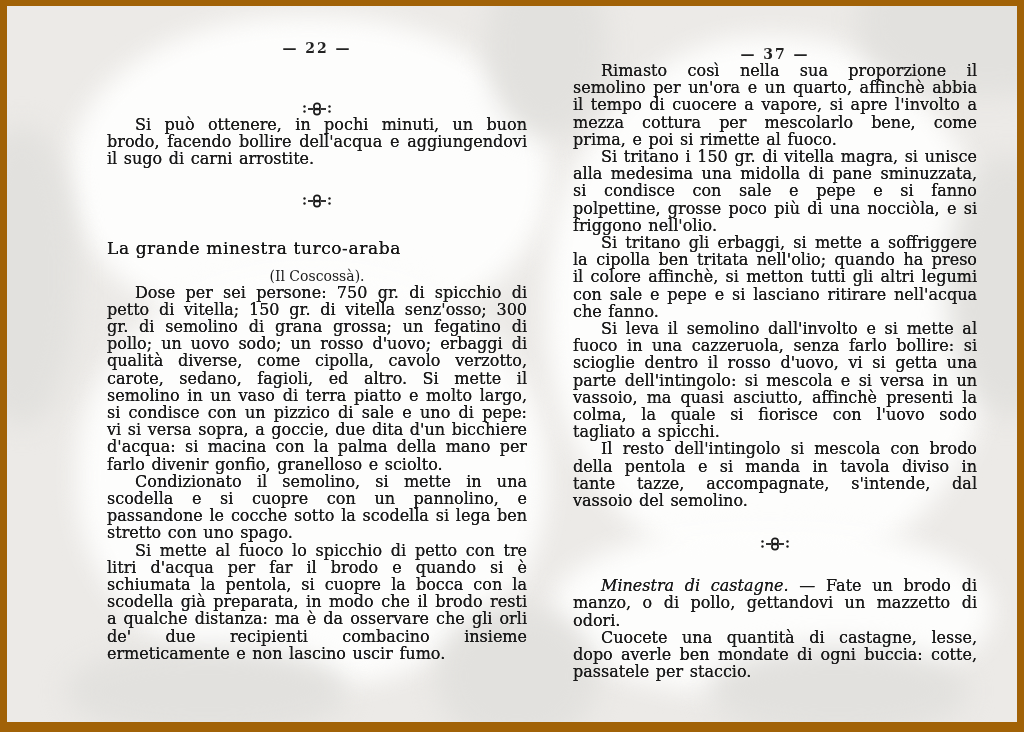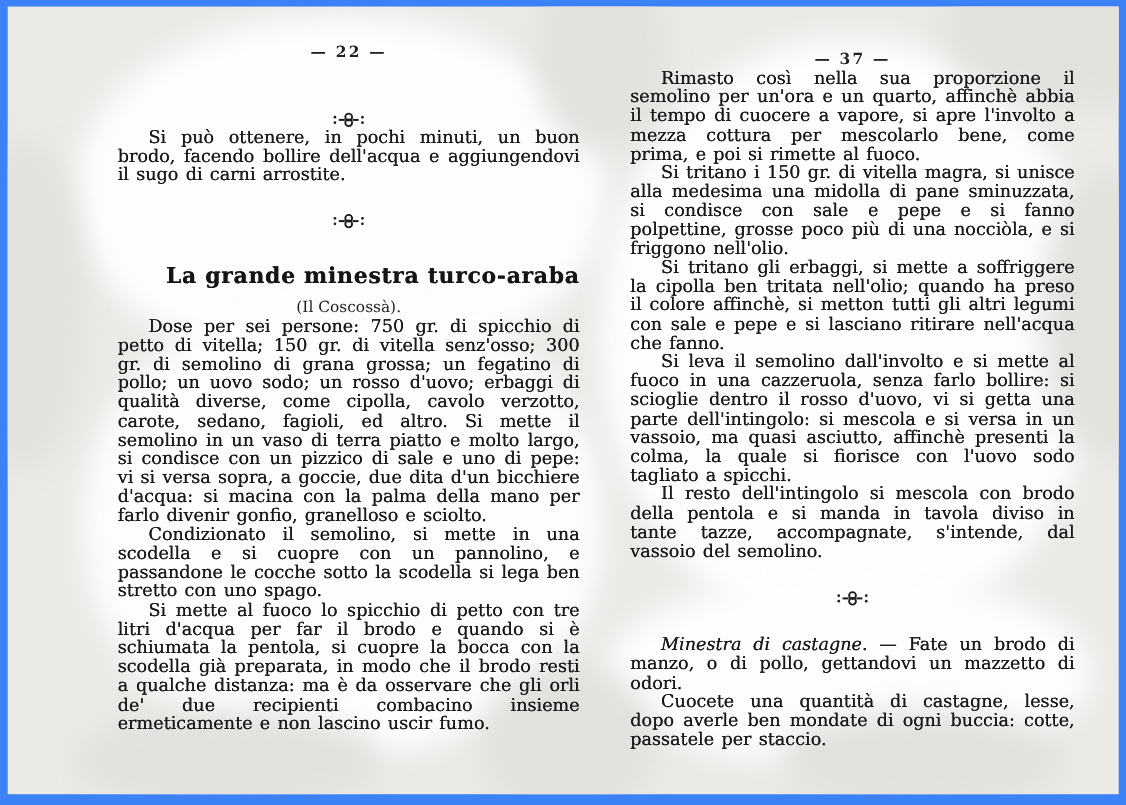--- a/index.html
+++ b/index.html
@@ -1,21 +1,21 @@
 <!DOCTYPE html>
 <html><head>
 <meta charset="utf-8">
 <style>
   html, body { margin:0; padding:0; }
   body {
     width:1024px; height:732px; overflow:hidden;
     background:#000;
     font-family:"DejaVu Serif", serif;
   }
-  .frame { position:absolute; left:0; top:0; width:1024px; height:732px; background:#3b82f6; }
+  .frame { position:absolute; left:0; top:0; width:1024px; height:732px; background:#a16207; }
   .paper {
     position:absolute; left:7px; top:6px; width:1010px; height:716px;
     background:#eceae7; overflow:hidden;
   }
   .blob { position:absolute; border-radius:48%; filter:blur(13px); }
   .blob.white { background:#fdfdfc; }
   .blob.gray  { background:#e2e1de; }
 
   .page { position:absolute; z-index:5; color:#1b1b1b; }
   .page-left  { left:100px; top:24px;  width:420px; }
@@ -38,22 +38,22 @@
     margin:0; font-size:16px; line-height:17.2px;
     text-align:justify; text-indent:28px;
     word-spacing:1.5px; color:#191919;
     text-shadow:0 0 .35px #1b1b1b;
   }
   .intro { margin-top:26px; }
   .first-body { margin-top:24px; }
   .rp-first { margin-top:20px; }
 
   .title {
-    margin:30px 0 0 0; text-align:right;
-    font-size:20px; font-weight:bold; letter-spacing:.6px;
+    margin:30px 0 0 0; text-align:left;
+    font-size:17px; font-weight:normal; letter-spacing:.6px;
     color:#151515; text-shadow:0 0 .4px #151515;
   }
   .subtitle {
     margin:10px 0 0 0; text-align:center;
     font-size:14px; font-weight:normal; color:#1a1a1a;
   }
   .italic { font-style:italic; }
 </style>
 </head>
 <body>

